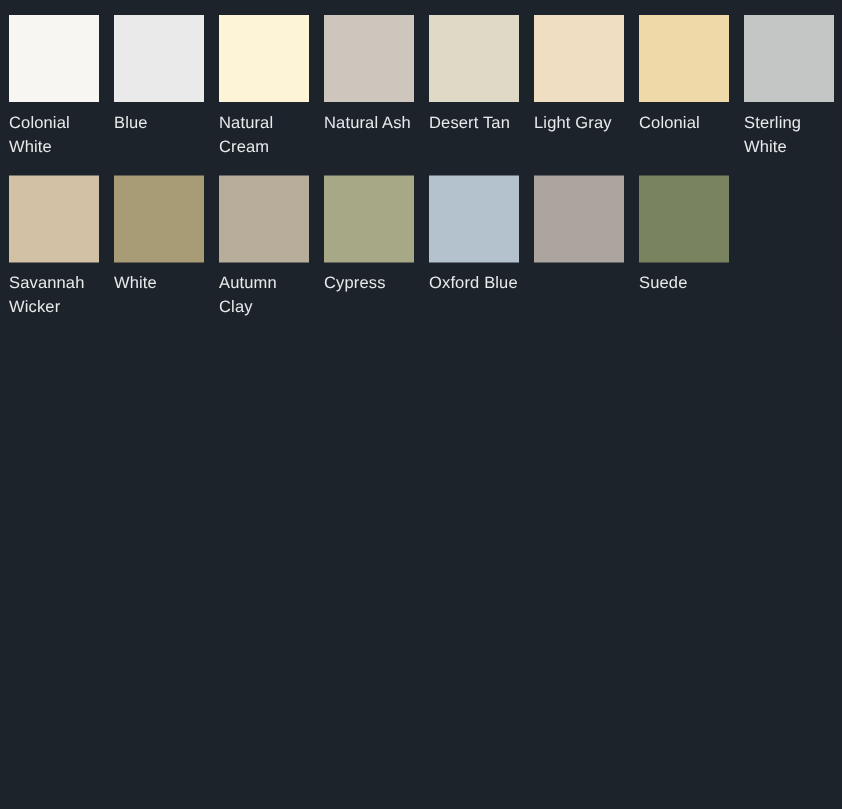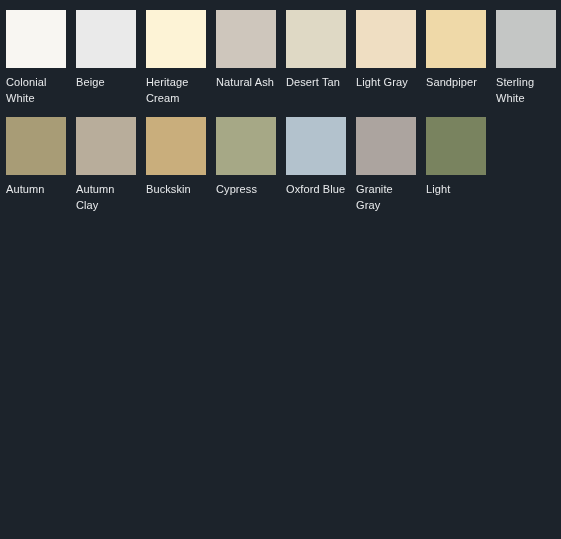--- a/index.html
+++ b/index.html
@@ -49,67 +49,66 @@
 </head>
 <body>
 
 <div id="palette-grid" style="background: rgb(28, 35, 43);">
     <div class="swatch-cell">
       <div class="swatch-chip" style="background-color: rgb(248, 246, 242);"></div>
       <div class="swatch-label">Colonial White</div>
     </div>
     <div class="swatch-cell">
       <div class="swatch-chip" style="background-color: rgb(234, 234, 234);"></div>
-      <div class="swatch-label">Beige</div>
+      <div class="swatch-label">Blue</div>
     </div>
     <div class="swatch-cell">
       <div class="swatch-chip" style="background-color: rgb(253, 243, 214);"></div>
-      <div class="swatch-label">Heritage Cream</div>
+      <div class="swatch-label">Natural Cream</div>
     </div>
     <div class="swatch-cell">
       <div class="swatch-chip" style="background-color: rgb(206, 198, 188);"></div>
       <div class="swatch-label">Natural Ash</div>
     </div>
     <div class="swatch-cell">
       <div class="swatch-chip" style="background-color: rgb(223, 217, 197);"></div>
       <div class="swatch-label">Desert Tan</div>
     </div>
     <div class="swatch-cell">
       <div class="swatch-chip" style="background-color: rgb(239, 222, 194);"></div>
       <div class="swatch-label">Light Gray</div>
     </div>
     <div class="swatch-cell">
       <div class="swatch-chip" style="background-color: rgb(239, 217, 168);"></div>
-      <div class="swatch-label">Sandpiper</div>
+      <div class="swatch-label">Colonial</div>
     </div>
     <div class="swatch-cell">
       <div class="swatch-chip" style="background-color: rgb(196, 198, 197);"></div>
       <div class="swatch-label">Sterling White</div>
     </div>
     <div class="swatch-cell">
+      <div class="swatch-chip" style="background-color: rgb(210, 193, 165);"></div>
+      <div class="swatch-label">Savannah Wicker</div>
+    </div>
+    <div class="swatch-cell">
       <div class="swatch-chip" style="background-color: rgb(168, 156, 118);"></div>
-      <div class="swatch-label">Autumn</div>
+      <div class="swatch-label">White</div>
     </div>
     <div class="swatch-cell">
       <div class="swatch-chip" style="background-color: rgb(184, 173, 155);"></div>
       <div class="swatch-label">Autumn Clay</div>
-    </div>
-    <div class="swatch-cell">
-      <div class="swatch-chip" style="background-color: rgb(201, 174, 124);"></div>
-      <div class="swatch-label">Buckskin</div>
     </div>
     <div class="swatch-cell">
       <div class="swatch-chip" style="background-color: rgb(166, 168, 134);"></div>
       <div class="swatch-label">Cypress</div>
     </div>
     <div class="swatch-cell">
       <div class="swatch-chip" style="background-color: rgb(179, 194, 205);"></div>
       <div class="swatch-label">Oxford Blue</div>
     </div>
     <div class="swatch-cell">
       <div class="swatch-chip" style="background-color: rgb(172, 164, 159);"></div>
-      <div class="swatch-label">Granite Gray</div>
     </div>
     <div class="swatch-cell">
       <div class="swatch-chip" style="background-color: rgb(121, 131, 95);"></div>
-      <div class="swatch-label">Light</div>
+      <div class="swatch-label">Suede</div>
     </div>
   </div>
 
 </body></html>

